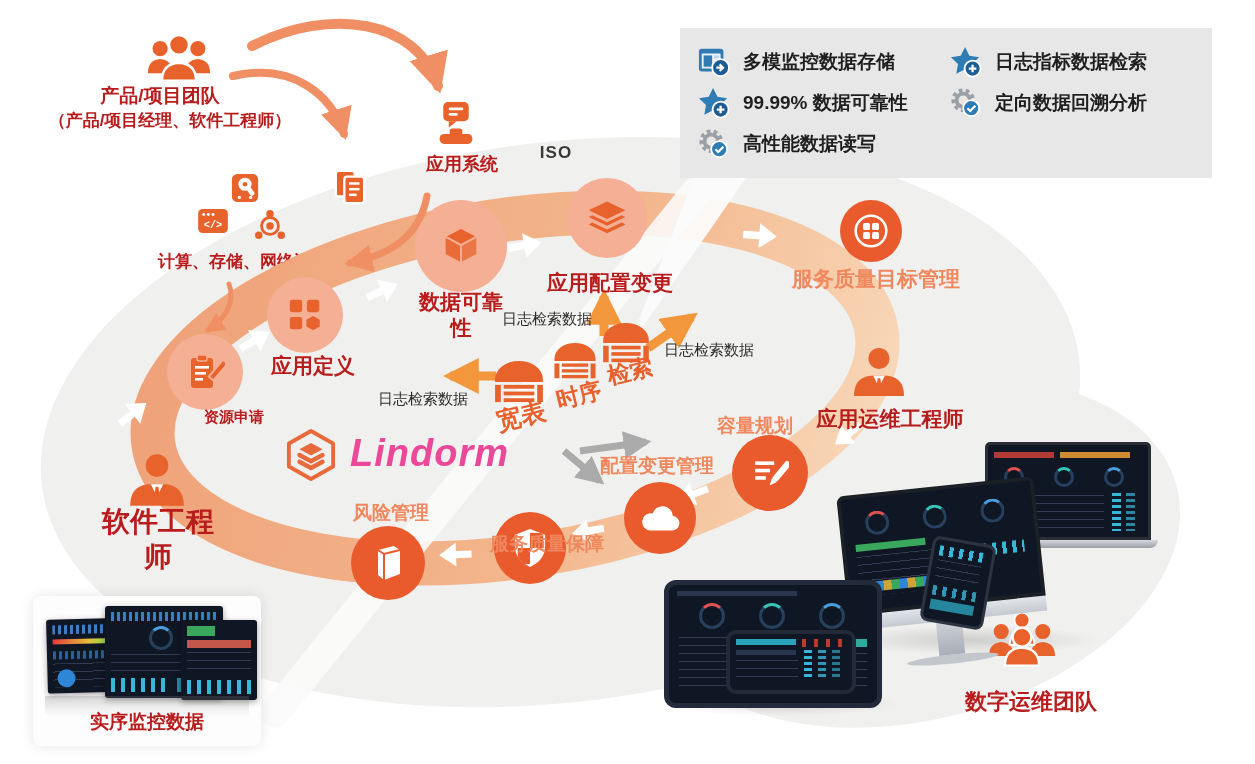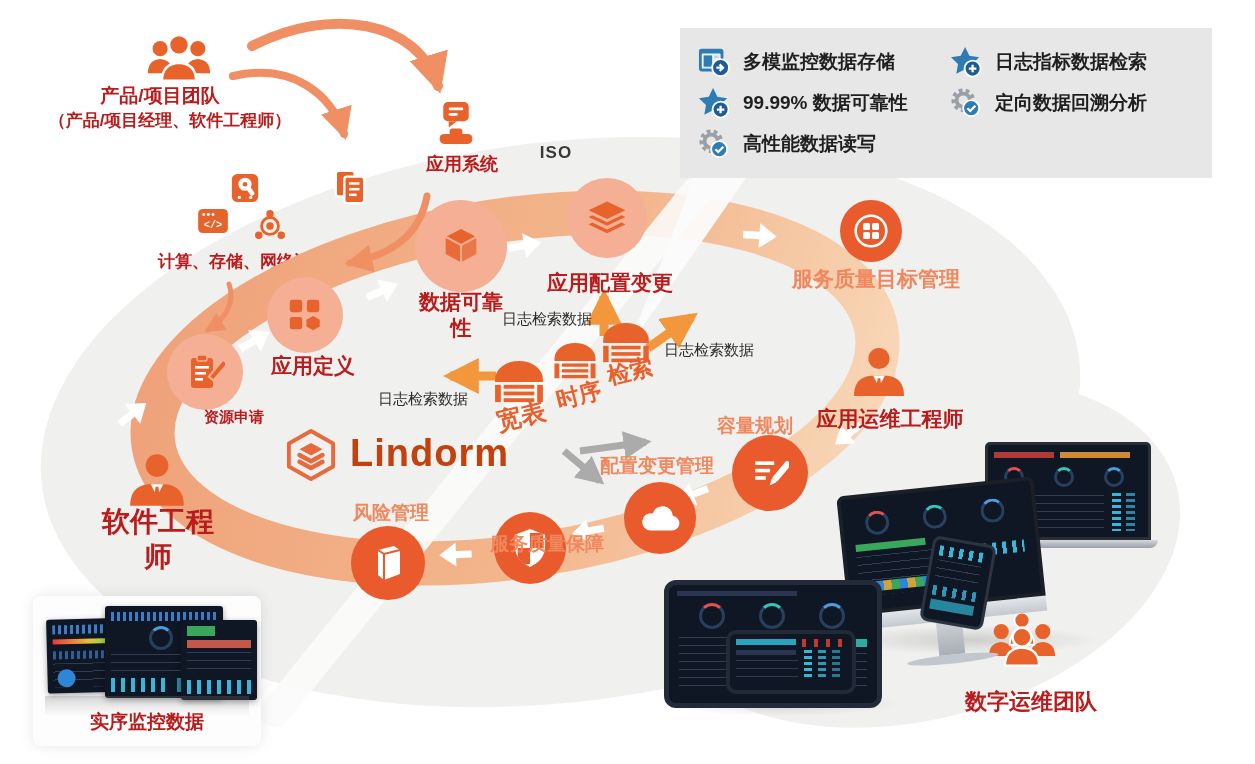--- a/index.html
+++ b/index.html
@@ -312,21 +312,21 @@
   <div class="flow-lbl z3" style="left:370px;top:390px;width:106px;">日志检索数据</div>
 
   <div class="abs z3" style="left:286px;top:428px;">
     <svg width="50" height="54" viewBox="0 0 52 56">
       <path d="M26 3 L49 16 V40 L26 53 L3 40 V16 Z" fill="none" stroke="#E8693B" stroke-width="4" stroke-linejoin="round"></path>
       <path d="M14 22 L26 15.5 L38 22 L26 28.5 Z" fill="#E8693B"></path>
       <path d="M14 28 L26 34.5 L38 28" fill="none" stroke="#E8693B" stroke-width="4.5" stroke-linecap="round"></path>
       <path d="M14 35 L26 41.5 L38 35" fill="none" stroke="#E8693B" stroke-width="4.5" stroke-linecap="round"></path>
       </svg>
   </div>
-  <div class="abs z3" style="left:350px;top:432px;font-size:38px;font-weight:bold;color:#c2410c;letter-spacing:1px;">Lindorm</div>
+  <div class="abs z3" style="left:350px;top:432px;font-size:38px;font-weight:bold;color:#ec4899;letter-spacing:1px;font-style:italic;">Lindorm</div>
 
   <div class="abs z3" style="left:126px;top:452px;">
     <svg width="62" height="54" viewBox="0 0 60 52">
         <g fill="#E8622C">
       <circle cx="30" cy="13" r="11"></circle>
       <path d="M4 52 Q4 33 21 31 L39 31 Q56 33 56 52 Z"></path>
         </g>
       <path d="M24 31 L30 43 L36 31 Z" fill="#fff"></path>
       <path d="M28.6 33.5 h2.8 l1 7.5 l-2.4 3 l-2.4 -3 Z" fill="#E8622C"></path>
       </svg>

